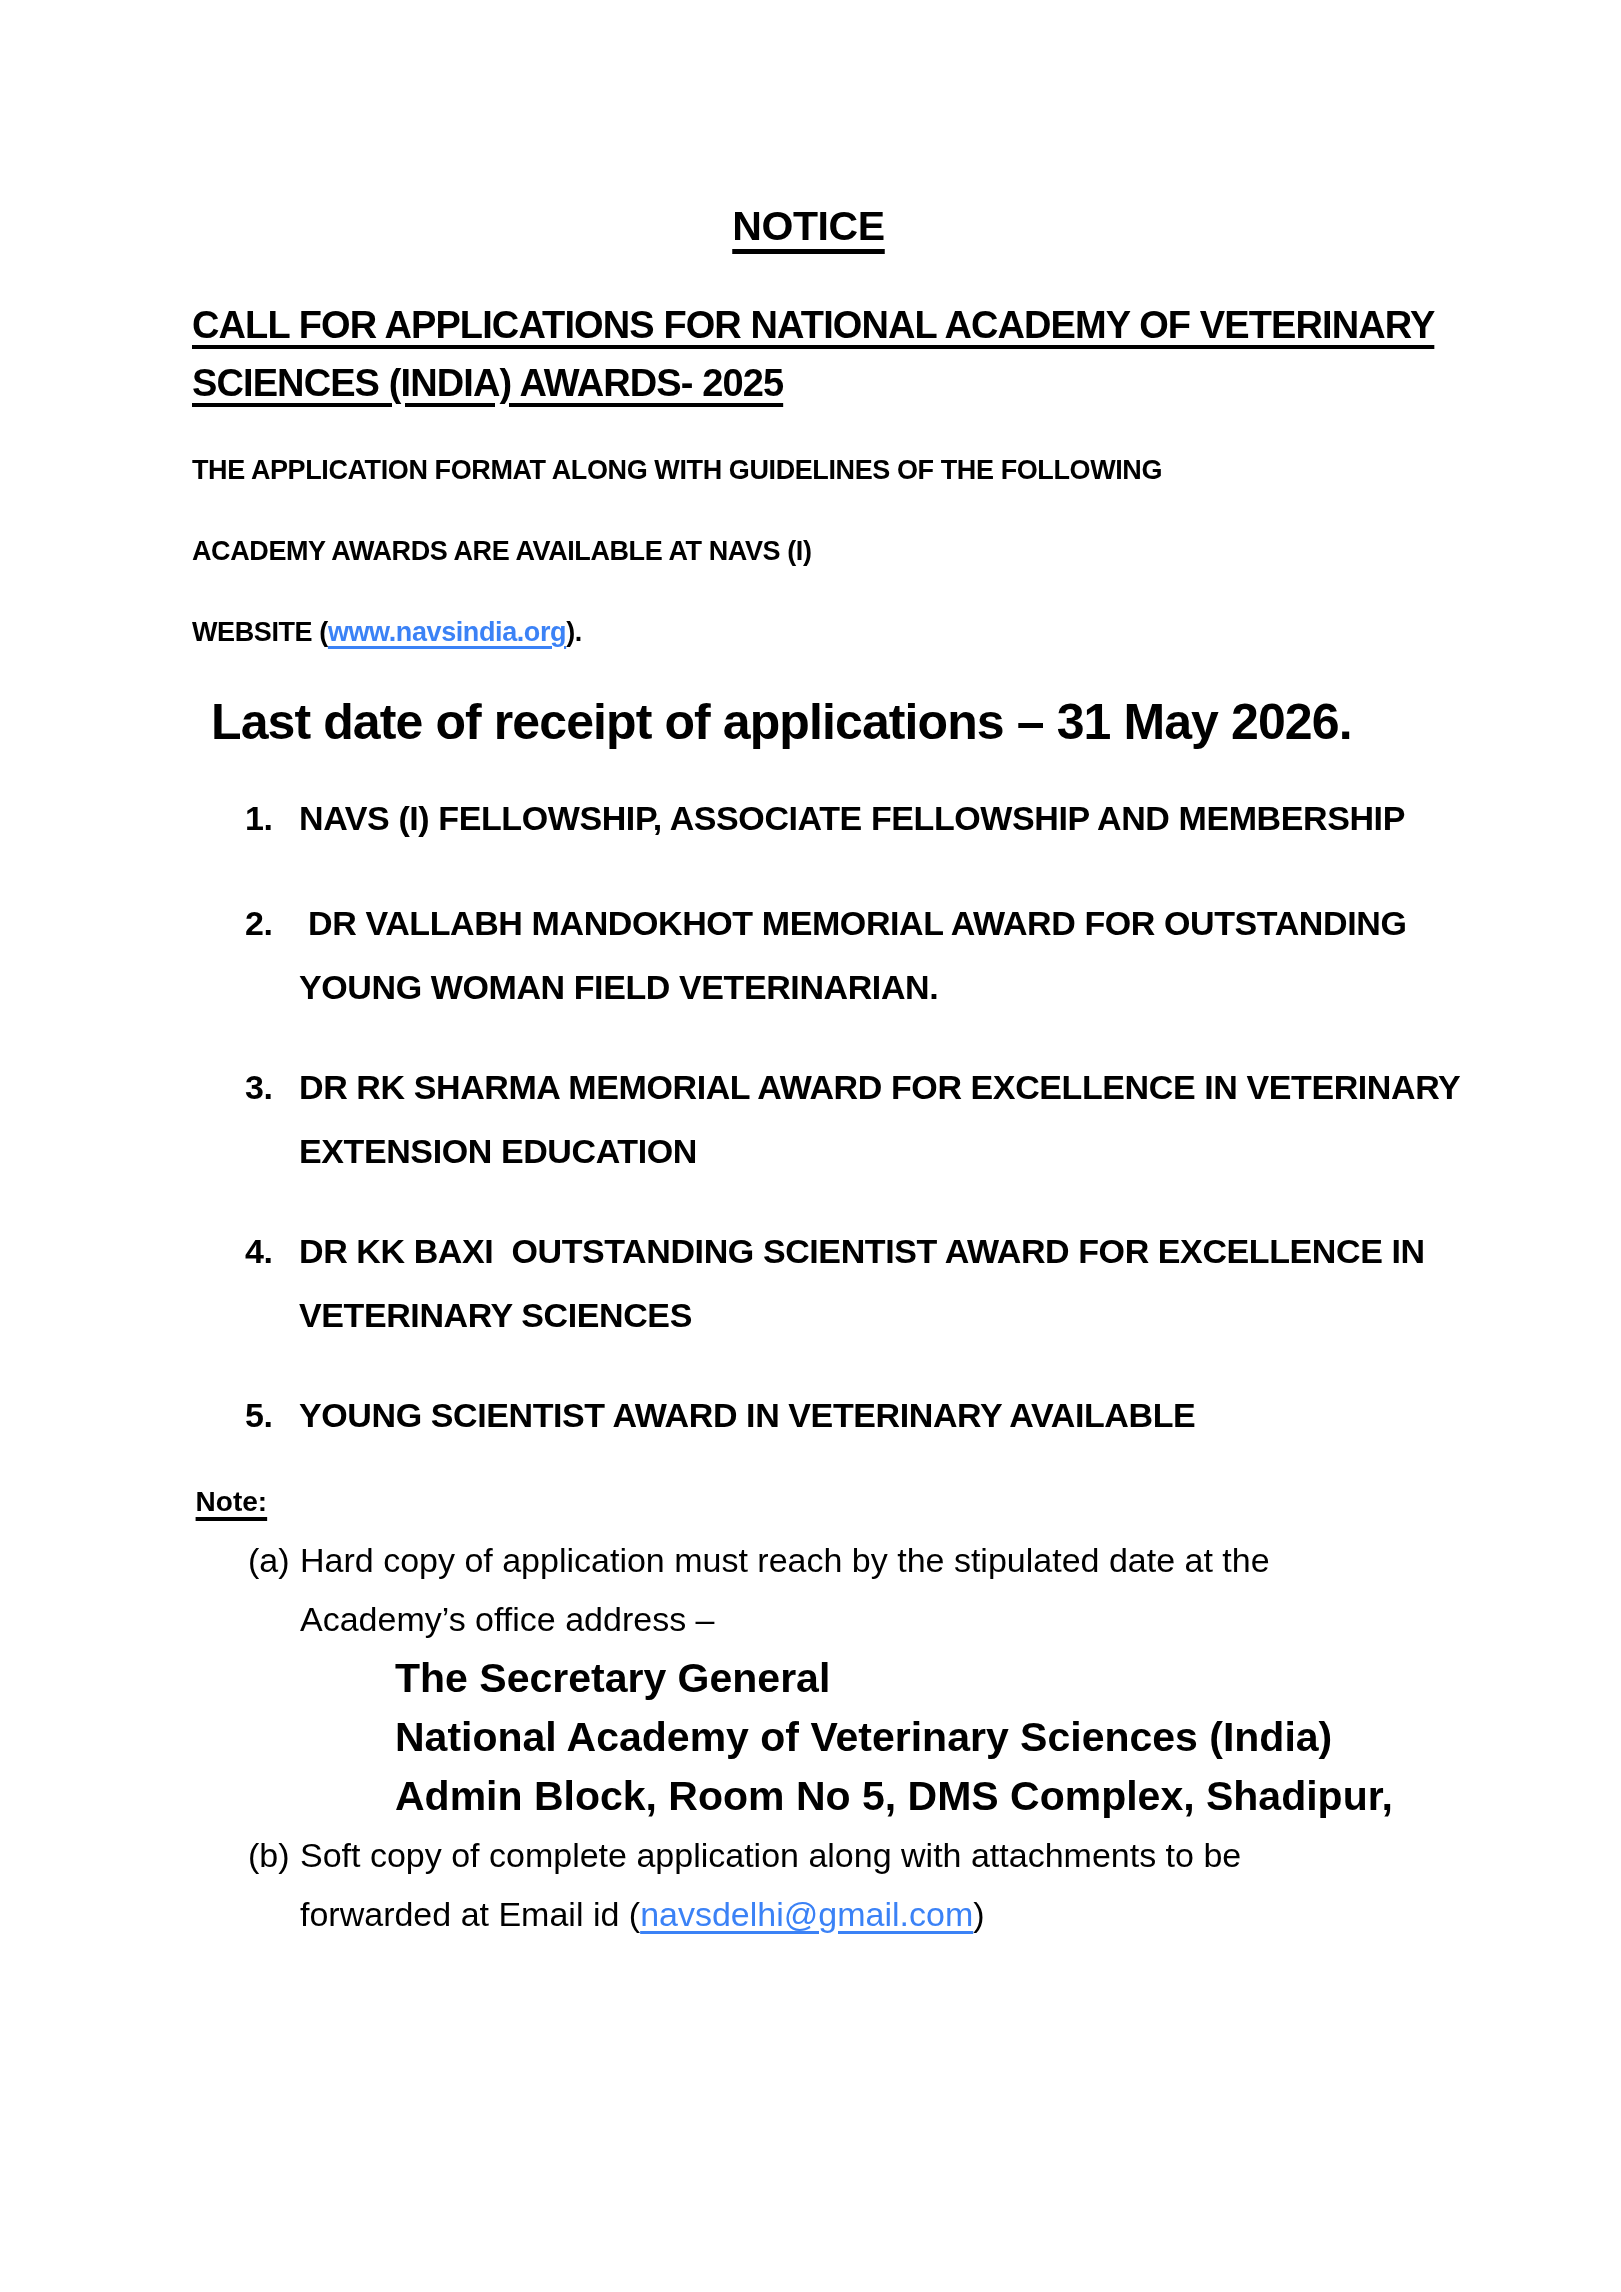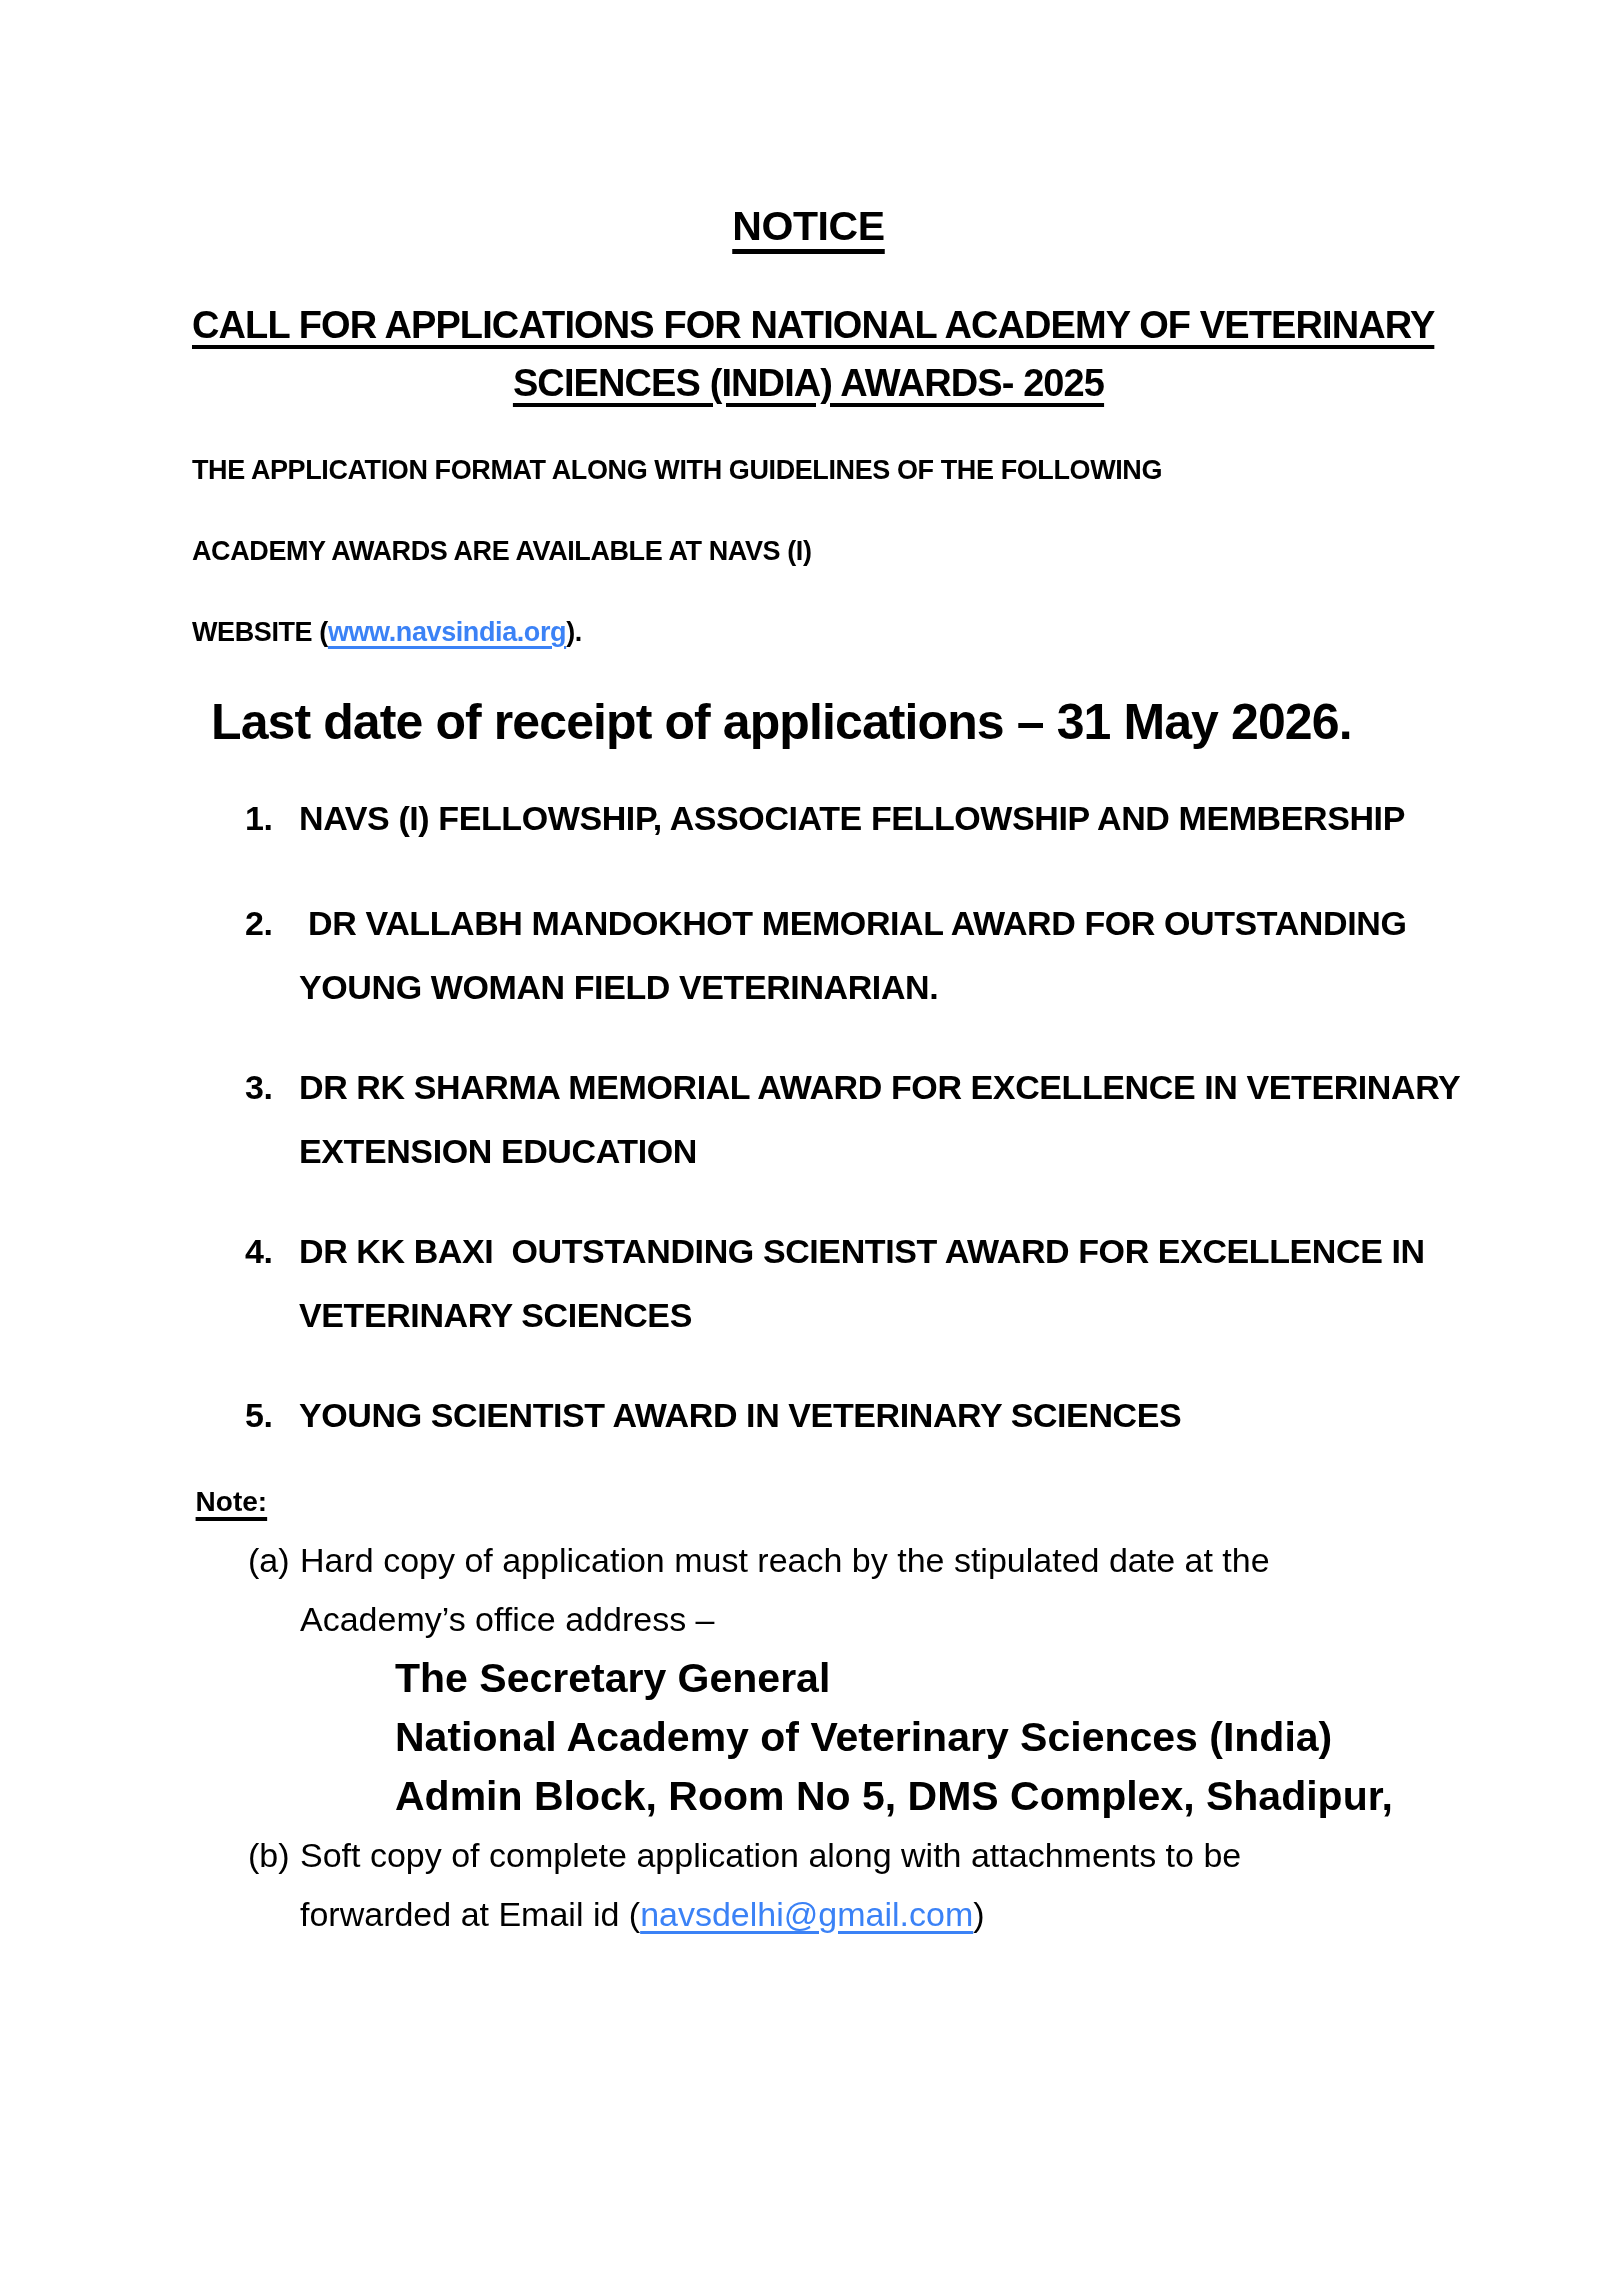--- a/index.html
+++ b/index.html
@@ -29,21 +29,21 @@
     text-decoration: underline;
     text-decoration-thickness: 4.5px;
     text-underline-offset: 9px;
     white-space: pre;
   }
   .heading {
     margin: 43px 0 0 0;
     font-size: 38px;
     font-weight: bold;
     line-height: 58px;
-    text-align: center;
+    text-align: left;
     letter-spacing: -0.9px;
     text-decoration: underline;
     text-decoration-thickness: 3.6px;
     text-underline-offset: 7.2px;
     white-space: pre;
   }
   .intro {
     margin: 18px 0 0 0;
     font-size: 27px;
     font-weight: bold;
@@ -155,21 +155,21 @@
         <span class="award-text">DR RK SHARMA MEMORIAL AWARD FOR EXCELLENCE IN VETERINARY
 EXTENSION EDUCATION</span>
       </li>
       <li class="award">
         <span class="award-num">4.</span>
         <span class="award-text">DR KK BAXI  OUTSTANDING SCIENTIST AWARD FOR EXCELLENCE IN
 VETERINARY SCIENCES</span>
       </li>
       <li class="award">
         <span class="award-num">5.</span>
-        <span class="award-text">YOUNG SCIENTIST AWARD IN VETERINARY SCIENCES</span>
+        <span class="award-text">YOUNG SCIENTIST AWARD IN VETERINARY AVAILABLE</span>
       </li>
     </ol>
 
     <p class="note-label">Note:</p>
 
     <div class="note-item">
       <span class="note-marker">(a)</span>
       <div class="note-text">Hard copy of application must reach by the stipulated date at the
 Academy’s office address –</div>
     </div>

